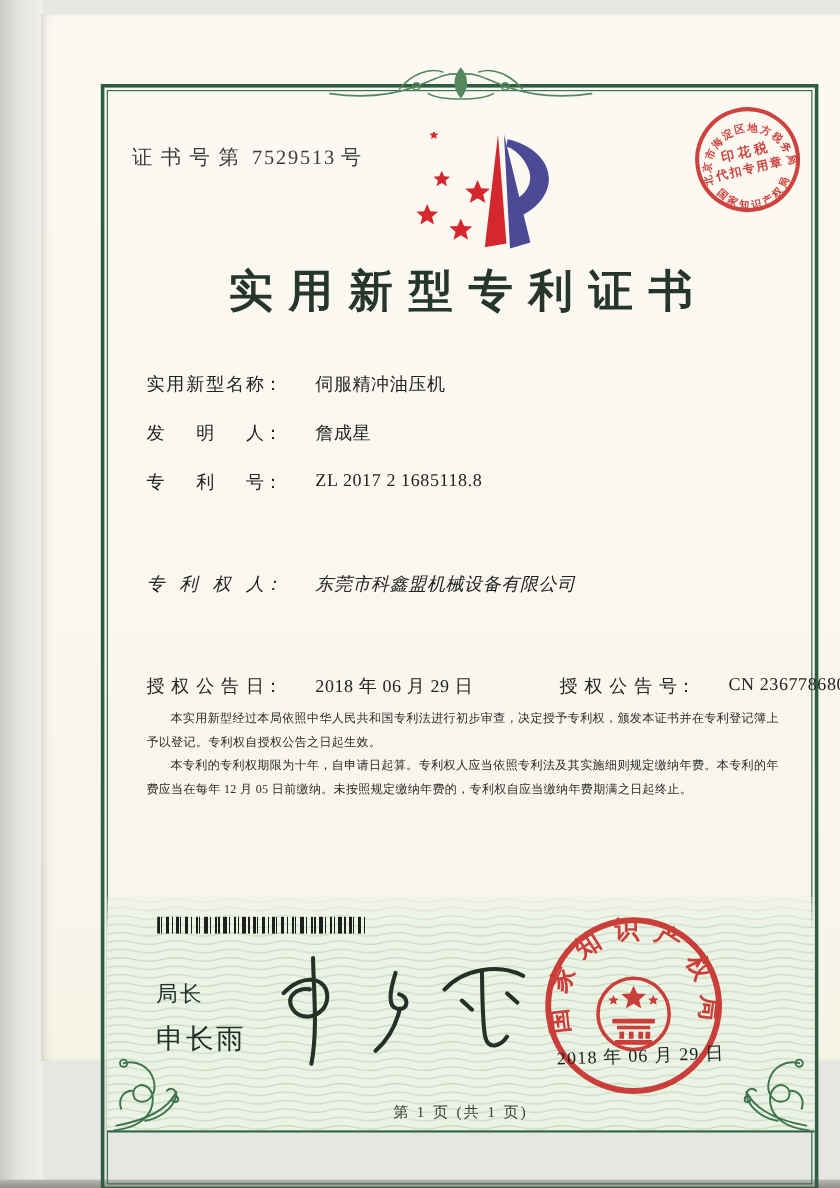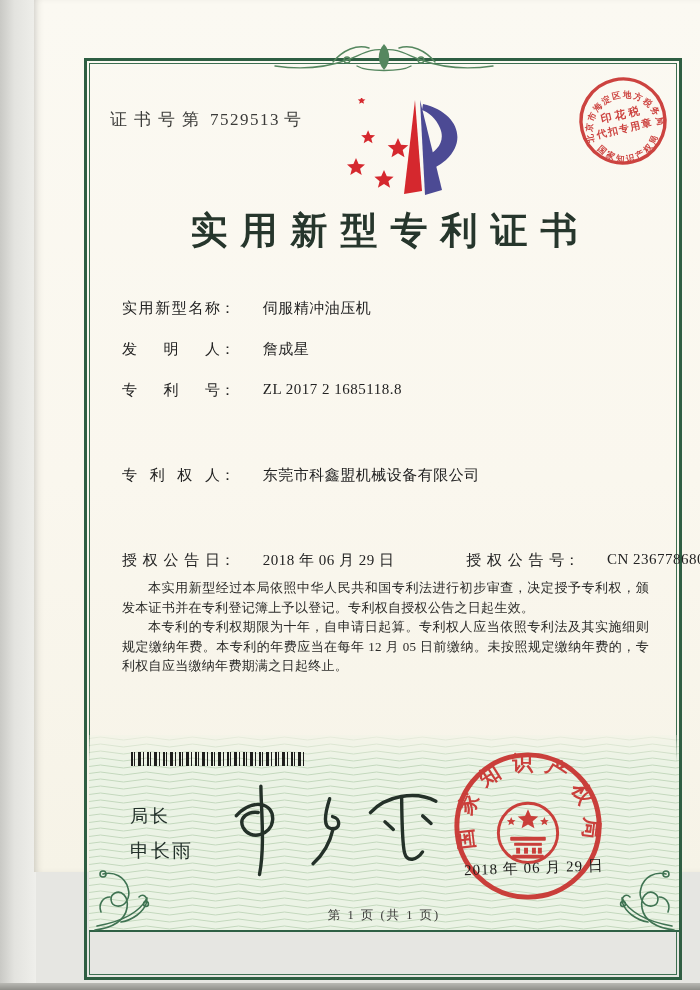--- a/index.html
+++ b/index.html
@@ -13,21 +13,21 @@
   
   .photo-edge-left{
     position:absolute; left:0; top:0; width:36px; height:990px;
     background:linear-gradient(90deg,#c9c9c5 0%,#e3e3df 40%,#efefeb 100%);
   }
   .photo-edge-bottom{
     position:absolute; left:0; bottom:0; width:700px; height:7px;
     background:linear-gradient(180deg,#b9b9b4,#8f8f8a);
   }
   .paper{
-    position:absolute; left:34px; top:0; width:666px; height:872px;
+    position:absolute; left:34px; top:12px; width:666px; height:872px;
     background:linear-gradient(180deg,#fbf9f2 0%,#faf7ee 55%,#f6f3e7 100%);
     box-shadow:inset 6px 0 10px -6px rgba(0,0,0,.25);
   }
   
   .frame{
     position:absolute; left:50px; top:58px; width:598px; height:922px;
     border:3px solid #2e5e42;
   }
   .frame-inner{
     position:absolute; left:2px; top:2px; right:2px; bottom:2px;
@@ -55,27 +55,27 @@
   .frow .lbl{
     display:inline-block; width:98px; text-align:justify; text-align-last:justify;
     vertical-align:top; color:#232323;
   }
   .frow .colon{ display:inline-block; vertical-align:top; }
   .frow .val{ display:inline-block; margin-left:24px; vertical-align:top; letter-spacing:.5px; }
   .frow .val .l2{ display:block; }
   .frow2-pair{ display:inline-block; }
   .frow .pair2{ margin-left:68px; }
   .r1{ top:299px; } .r2{ top:340px; } .r3{ top:381px; } .r4{ top:424px; }
-  .r5{ top:466px; } .r6{ top:507px; } .r6 .val .l2{ margin-top:5px; }
+  .r5{ top:466px;font-style:italic; } .r6{ top:507px; } .r6 .val .l2{ margin-top:5px; }
   .r7{ top:551px; }
 
   
   .body-text{
     position:absolute; left:88px; top:578px; width:527px;
-    font-size:13px; line-height:19.6px; color:#2a2a28;
+    font-size:10px; line-height:19.6px; color:#2a2a28;
     text-align:justify; letter-spacing:.3px;
   }
   .body-text p{ text-indent:2em; }
 
   
   .band{
     position:absolute; left:55px; top:735px; width:590px; height:197px;
     background:#ebf3e5;
     border-bottom:2px solid #2f6045;
     -webkit-mask-image:linear-gradient(180deg,rgba(0,0,0,.25) 0,#000 14%);
@@ -85,21 +85,21 @@
 
   .barcode{
     position:absolute; left:97px; top:752px; width:174px; height:14px;
     background:repeating-linear-gradient(90deg,
       #1e1e1c 0 2px, transparent 2px 3px,
       #1e1e1c 3px 4px, transparent 4px 7px,
       #1e1e1c 7px 10px, transparent 10px 12px,
       #1e1e1c 12px 13px, transparent 13px 16px);
   }
   .director-title{ position:absolute; left:96px; top:804px; font-size:18px; color:#22302a; letter-spacing:2px; }
-  .director-name{ position:absolute; left:96px; top:838px; font-size:19px; color:#22302a; letter-spacing:2px; }
+  .director-name{ position:absolute; left:96px; top:838px; font-size:23px; color:#22302a; letter-spacing:2px; }
   .signature{ position:absolute; left:185px; top:772px; width:250px; height:105px; transform:rotate(-3deg); }
 
   .corner-flourish{ position:absolute; width:68px; height:70px; }
   .corner-left{ left:57px; top:862px; }
   .corner-right{ left:576px; top:862px; transform:scaleX(-1); }
 
   .seal{ position:absolute; left:410px; top:742px; width:168px; height:168px; opacity:.92; }
   .seal-date{
     position:absolute; left:430px; top:858px; width:180px;
     font-size:15px; color:#1d1d1b; letter-spacing:1px;

